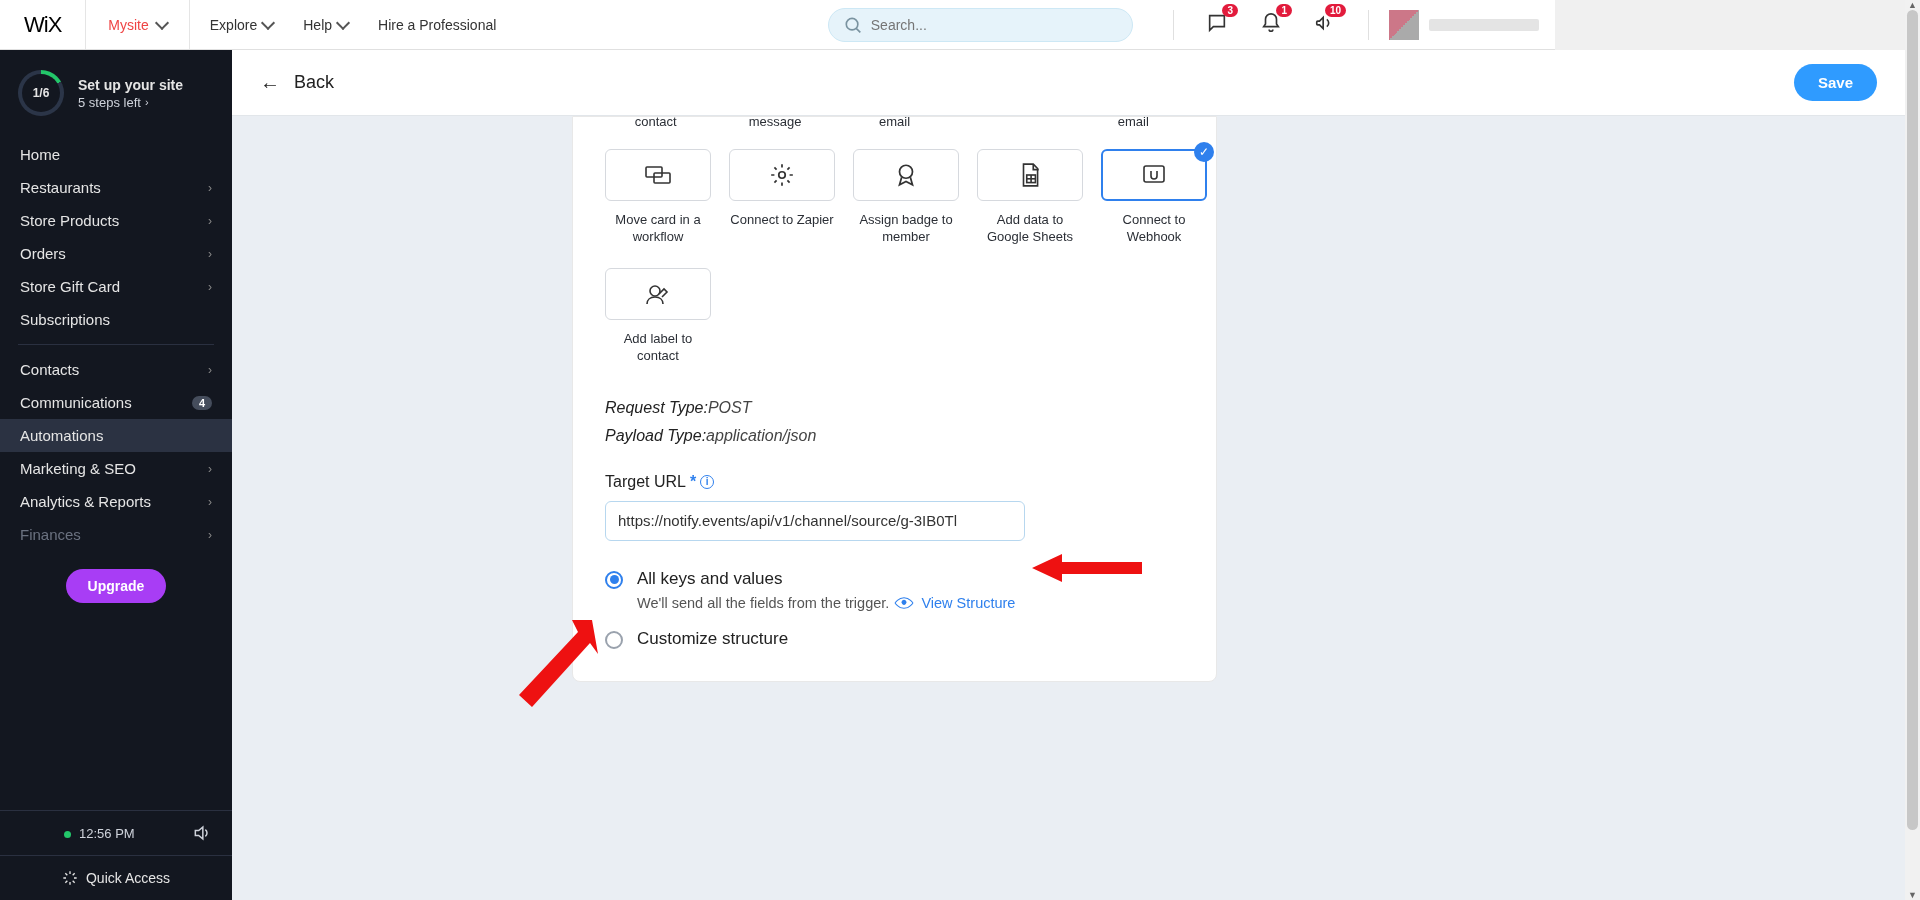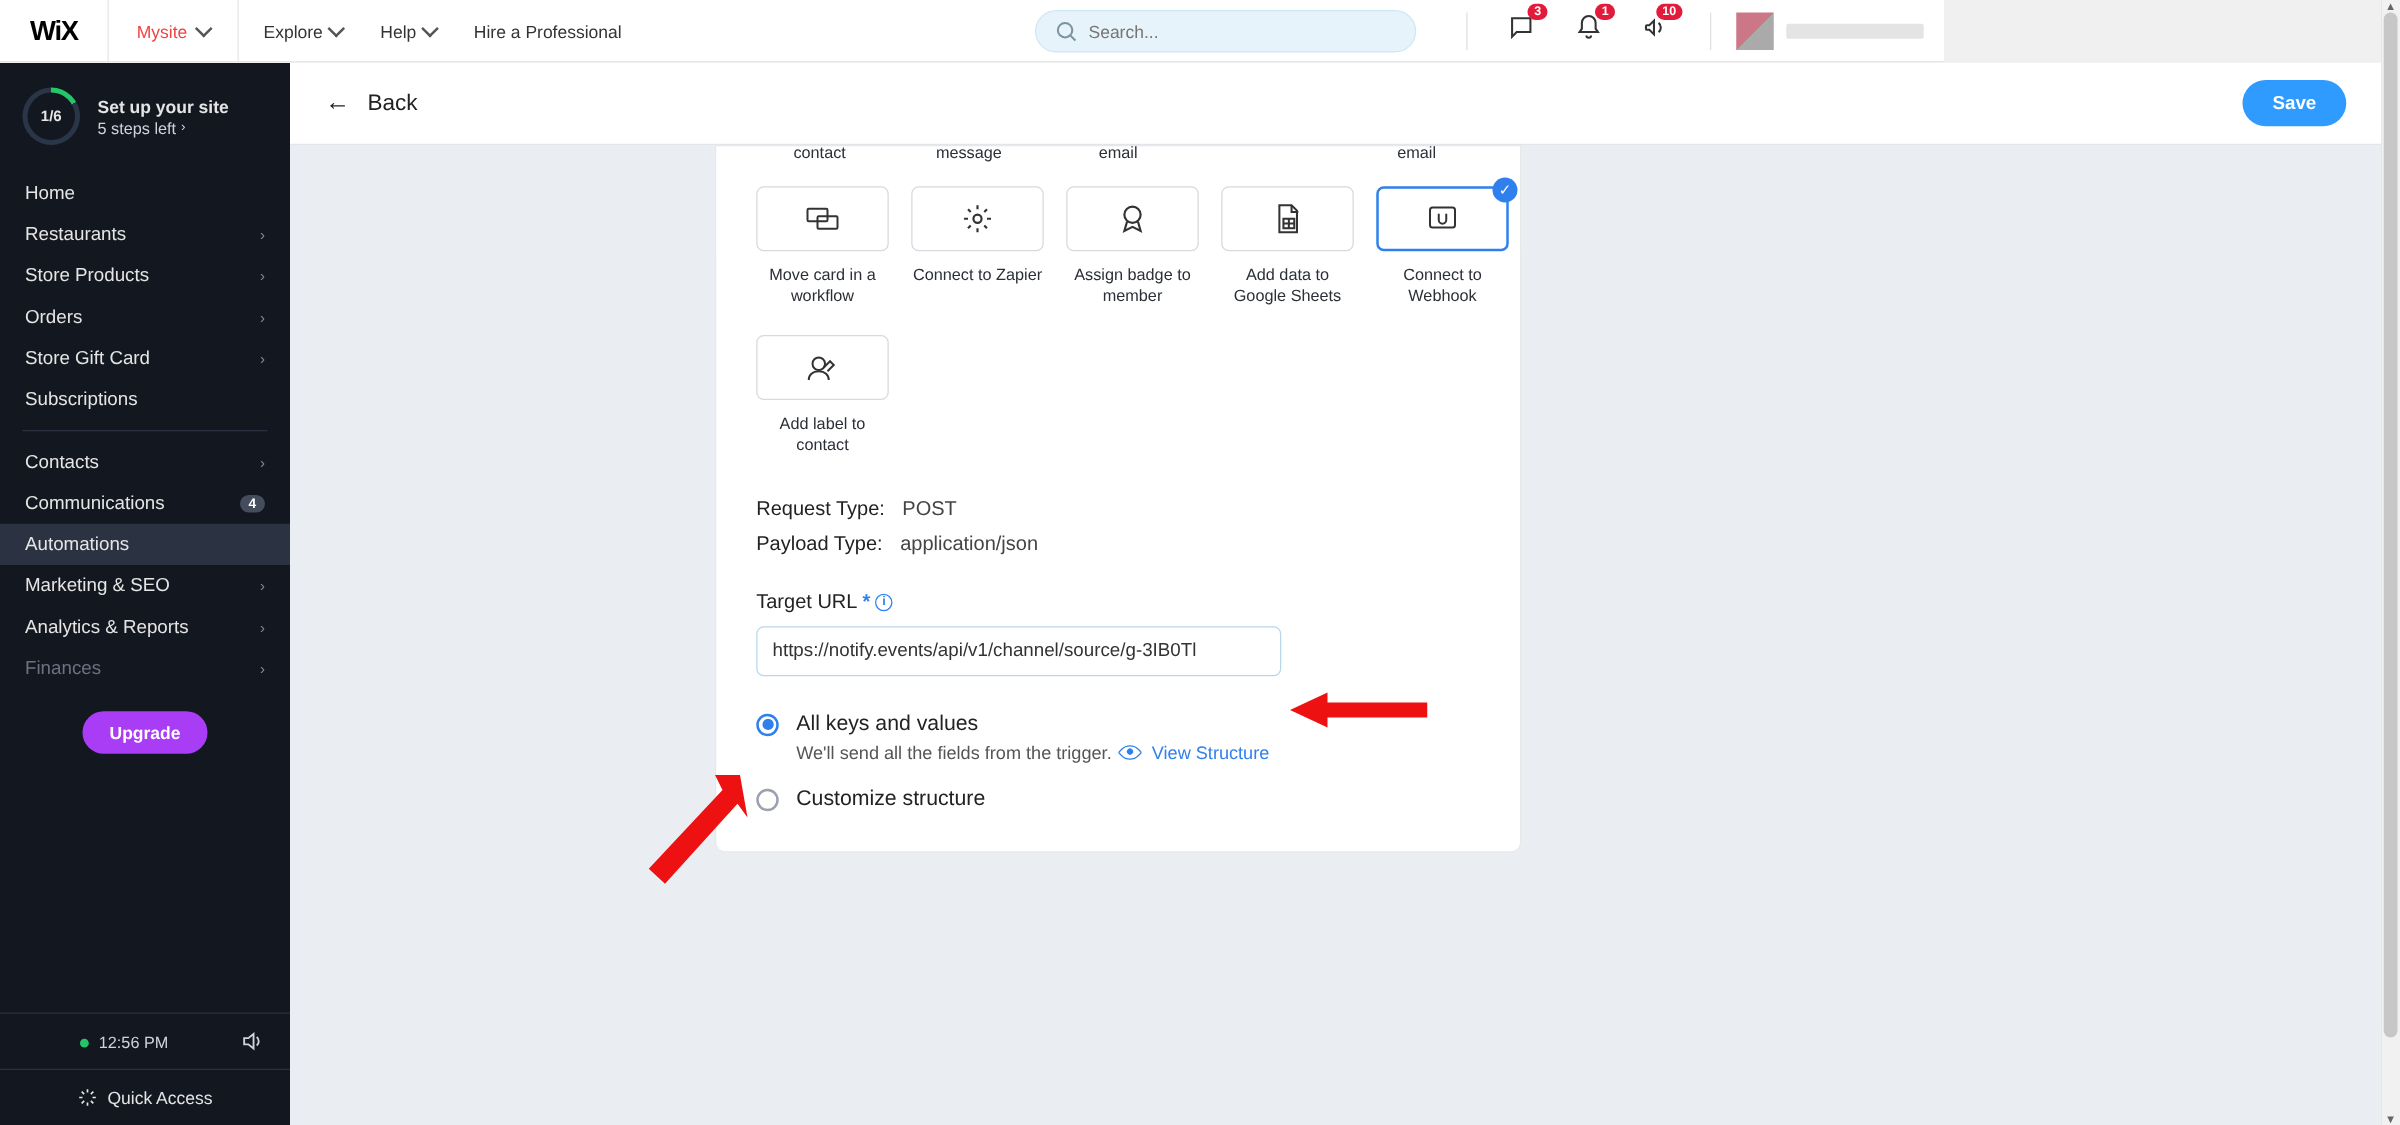--- a/index.html
+++ b/index.html
@@ -1,20 +1,20 @@
 <!DOCTYPE html>
 <html><head>
 <meta charset="utf-8">
 <style>
 * { margin: 0; padding: 0; box-sizing: border-box; font-family: -apple-system, BlinkMacSystemFont, "Segoe UI", Helvetica, Arial, sans-serif; }
 html, body { width: 1920px; height: 900px; overflow: hidden; background: #f0f0f0; }
 
 
 .topbar { position: fixed; top: 0; left: 0; right: 0; height: 50px; background: #fff; display: flex; align-items: center; border-bottom: 1px solid #e0e0e0; z-index: 100; width: 1555px; }
-.logo { font-weight: 700; font-size: 22px; letter-spacing: -1px; padding: 0 24px; color: #000; border-right: 1px solid #e5e5e5; height: 100%; display: flex; align-items: center; }
+.logo { font-weight: 400; font-size: 22px; letter-spacing: -1px; padding: 0 24px; color: #000; border-right: 1px solid #e5e5e5; height: 100%; display: flex; align-items: center; }
 .site-selector { padding: 0 22px; height: 100%; display: flex; align-items: center; gap: 8px; font-size: 14px; color: #ef4444; border-right: 1px solid #e5e5e5; cursor: pointer; }
 .top-menu { display: flex; gap: 30px; padding-left: 20px; font-size: 14px; color: #333; }
 .top-menu-item { display: flex; align-items: center; gap: 6px; cursor: pointer; }
 .search { margin-left: auto; background: #e6f3fa; border: 1px solid #cde8f5; border-radius: 20px; height: 34px; width: 305px; display: flex; align-items: center; padding: 0 14px; color:#7a93a0; gap: 8px; }
 .search input { border: none; background: transparent; outline: none; font-size: 14px; color: #4d7c0f; width: 100%; }
 .top-icons { display: flex; align-items: center; gap: 32px; margin-left: 40px; margin-right: 20px; }
 .icon-badge { position: relative; cursor: pointer; }
 .badge { position: absolute; top: -8px; right: -10px; background: #e21b3c; color: #fff; font-size: 10px; border-radius: 10px; padding: 1px 5px; font-weight: 600; }
 .divider-v { width: 1px; height: 30px; background: #e0e0e0; }
 .avatar-block { display: flex; align-items: center; gap: 10px; padding-right: 16px; }
@@ -51,21 +51,21 @@
 
 .card { position: absolute; top: 66px; left: 340px; width: 645px; background: #fff; border: 1px solid #e8e8e8; border-radius: 0 0 8px 8px; padding: 0 32px 32px; }
 .action-row { display: flex; gap: 18px; margin-top: 4px; }
 .action-row.first .action-label { margin-top: -8px; }
 .action { width: 106px; display: flex; flex-direction: column; align-items: center; }
 .action-box { width: 106px; height: 52px; border: 1px solid #d6d9de; border-radius: 6px; display: flex; align-items: center; justify-content: center; background: #fff; cursor: pointer; }
 .action-box.selected { border: 2px solid #2f80ed; position: relative; }
 .action-box.selected::after { content: "✓"; position: absolute; top: -9px; right: -9px; width: 20px; height: 20px; background: #2f80ed; border-radius: 50%; color: #fff; font-size: 12px; display: flex; align-items: center; justify-content: center; }
 .action-label { font-size: 13px; color: #2b2f36; text-align: center; margin-top: 10px; line-height: 1.35; }
 
-.kv { font-size: 16px; color: #222; display: flex; gap: 14px; margin-top: 22px; }
+.kv { font-size: 16px; color: #222; display: flex; gap: 0; margin-top: 22px; font-style: italic; }
 .kv .k { color: #222; }
 .kv .v { color: #444; }
 .field-label { font-size: 16px; color: #222; margin-top: 28px; display: flex; align-items: center; gap: 4px; }
 .req { color: #2f80ed; font-weight: 700; }
 .info-icon { width: 14px; height: 14px; border: 1.5px solid #2f80ed; border-radius: 50%; display: inline-flex; align-items: center; justify-content: center; font-size: 10px; color: #2f80ed; font-weight: 700; }
 .text-input { width: 420px; height: 40px; border: 1px solid #b7d7ef; border-radius: 6px; padding: 0 12px; font-size: 15px; color: #333; margin-top: 10px; outline: none; background: #fff; }
 
 .radio-row { display: flex; align-items: flex-start; gap: 14px; margin-top: 28px; cursor: pointer; }
 .radio { width: 18px; height: 18px; border-radius: 50%; border: 2px solid #2f80ed; margin-top: 2px; display: flex; align-items: center; justify-content: center; flex-shrink: 0; }
 .radio.checked::after { content: ""; width: 9px; height: 9px; background: #2f80ed; border-radius: 50%; }

